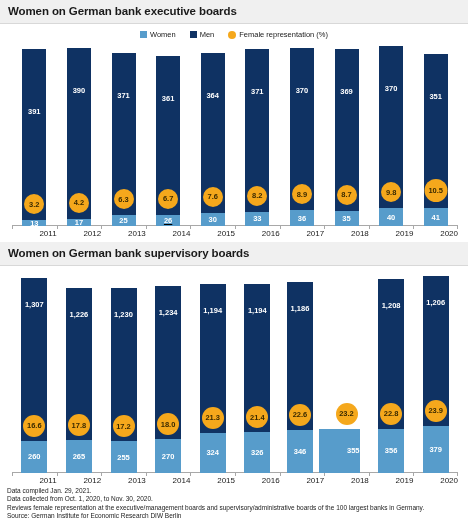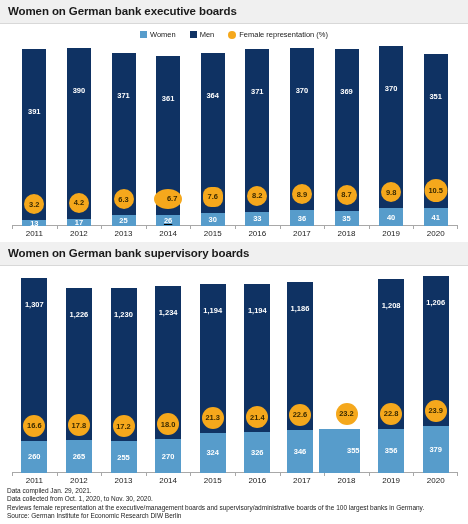--- a/index.html
+++ b/index.html
@@ -62,21 +62,21 @@
   .bubble{
     position:absolute;border-radius:50%;
     background:#f5a81c;
     display:flex;align-items:center;justify-content:center;
     color:#3a2a00;font-size:7.5px;font-weight:bold;
     left:50%;transform:translateX(-50%);
     white-space:nowrap;
   }
   .xlabels{position:relative;height:16px;}
   .xlabel{
-    position:absolute;top:3px;text-align:center;
+    position:absolute;top:3px;text-align:right;
     font-size:8px;color:#1a1a1a;
   }
 
   
   .footnote{
     position:absolute;left:7px;right:6px;bottom:3px;
     font-size:6.5px;line-height:8.6px;color:#1a1a1a;
   }
   .footnote div{white-space:normal;}
 </style>
@@ -136,31 +136,31 @@
             <div class="bubble" style="width: 20px; height: 20px; bottom: 16.9524px;">6.3</div>
           </div>
           <div class="tick" style="left: 89.2px;"></div>
           <div class="bar-col" style="left: 144.1px; width: 24px; height: 169.543px; text-decoration: underline;">
             <div class="seg-top" style="height: 158.152px;">
               <span class="seg-top-label" style="top: 38px;">361</span>
             </div>
             <div class="seg-bot" style="height: 11.3905px;">
               <span class="seg-bot-label">26</span>
             </div>
-            <div class="bubble" style="width: 20px; height: 20px; bottom: 17.3905px; padding-left: 8px;">6.7</div>
+            <div class="bubble" style="width: 20px; height: 20px; bottom: 17.3905px;">6.7</div>
           </div>
           <div class="tick" style="left: 133.8px;"></div>
           <div class="bar-col" style="left: 188.7px; width: 24px; height: 172.61px;">
             <div class="seg-top" style="height: 159.467px;">
               <span class="seg-top-label" style="top: 38px;">364</span>
             </div>
             <div class="seg-bot" style="height: 13.1429px;">
               <span class="seg-bot-label">30</span>
             </div>
-            <div class="bubble" style="width: 20px; height: 20px; bottom: 19.1429px; border-radius: 8px;">7.6</div>
+            <div class="bubble" style="width: 20px; height: 20px; bottom: 19.1429px;">7.6</div>
           </div>
           <div class="tick" style="left: 178.4px;"></div>
           <div class="bar-col" style="left: 233.3px; width: 24px; height: 176.99px;">
             <div class="seg-top" style="height: 162.533px;">
               <span class="seg-top-label" style="top: 38px;">371</span>
             </div>
             <div class="seg-bot" style="height: 14.4571px;">
               <span class="seg-bot-label">33</span>
             </div>
             <div class="bubble" style="width: 20px; height: 20px; bottom: 20.4571px;">8.2</div>

